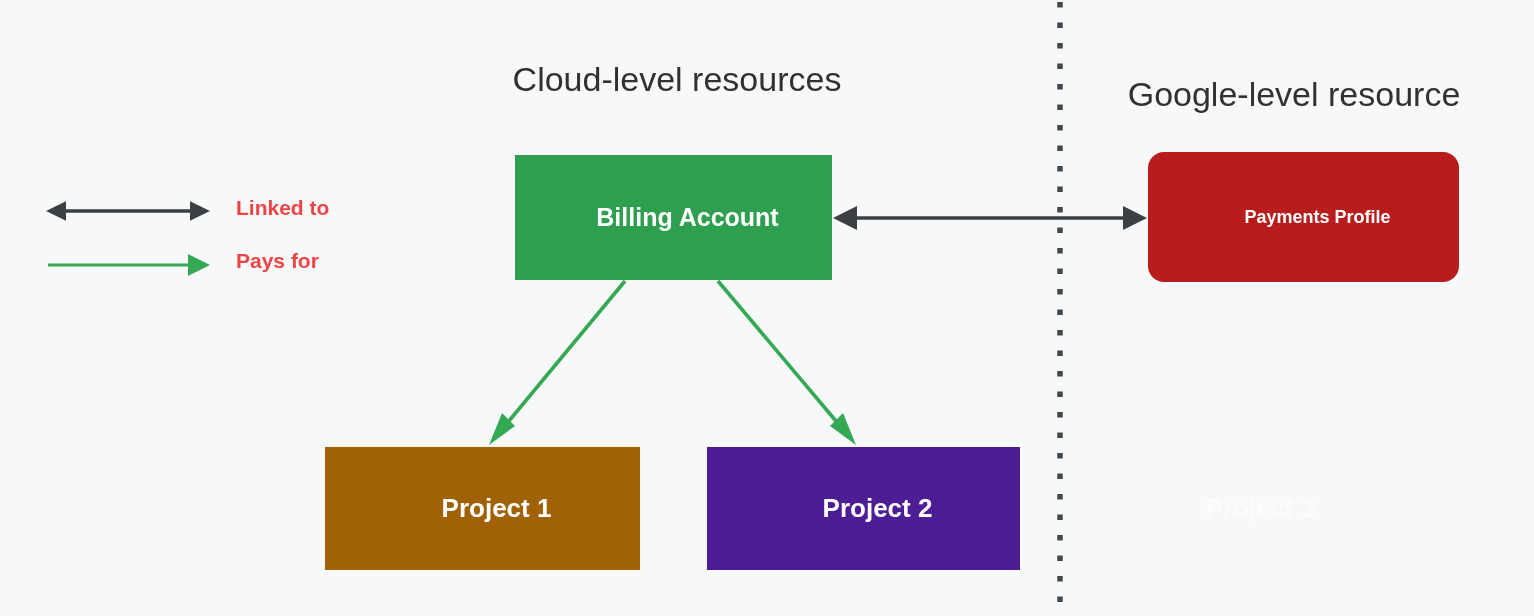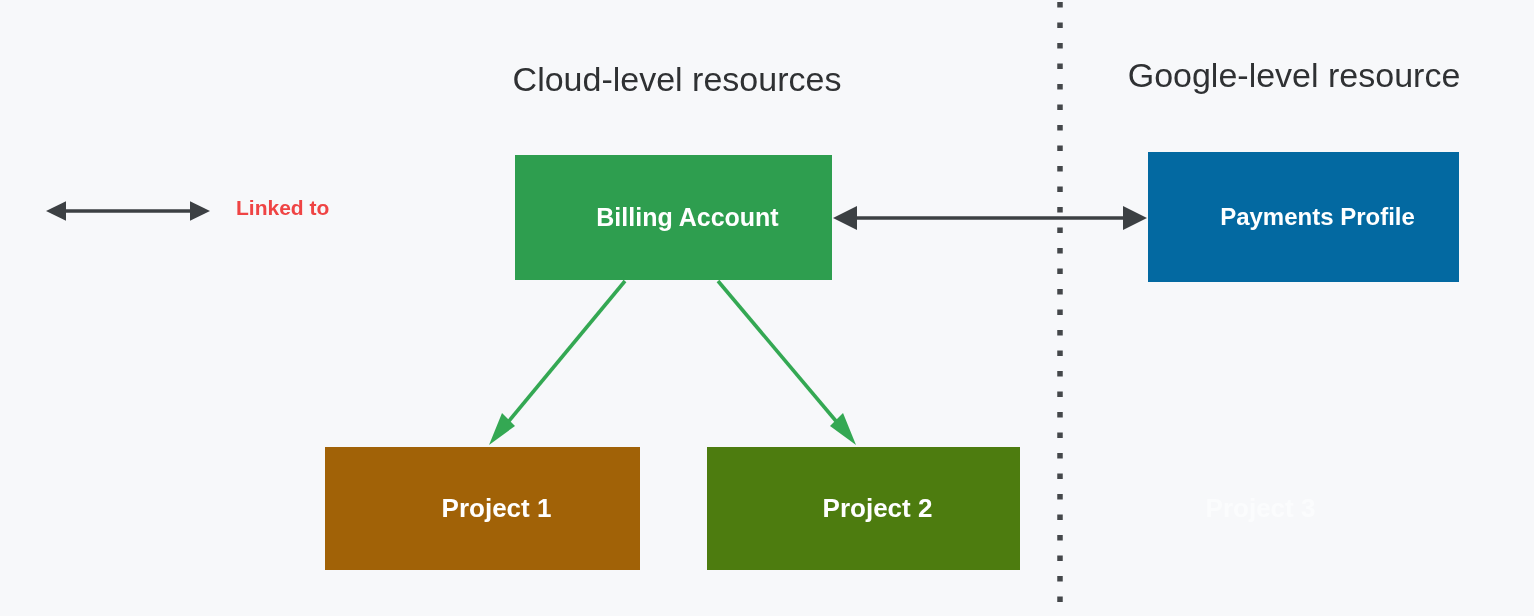--- a/index.html
+++ b/index.html
@@ -33,21 +33,21 @@
     text-align: center;
     letter-spacing: 0px;
   }
   #heading-cloud {
     left: 377px;
     top: 60px;
     width: 600px;
   }
   #heading-google {
     left: 1074px;
-    top: 56px;
+    top: 75px;
     width: 440px;
   }
 
   
   #divider {
     position: absolute;
     left: 1057px;
     top: 0px;
     width: 6px;
     height: 616px;
@@ -107,37 +107,38 @@
     width: 317px;
     height: 125px;
     background: #2e9e4f;
     font-size: 25px;
   }
   #node-payments-profile {
     left: 1148px;
     top: 152px;
     width: 311px;
     height: 130px;
-    background: #0369a1;
-    font-size: 24px;
+    background: #b91c1c;
+    font-size: 18px;
+    border-radius: 16px;
   }
   #node-project-1 {
     left: 325px;
     top: 447px;
     width: 315px;
     height: 123px;
     background: #a16207;
     font-size: 26px;
   }
   #node-project-2 {
     left: 707px;
     top: 447px;
     width: 313px;
     height: 123px;
-    background: #4d7c0f;
+    background: #4c1d95;
     font-size: 26px;
   }
   
   #node-project-3 {
     left: 1090px;
     top: 447px;
     width: 313px;
     height: 123px;
     background: transparent;
     color: #fbfcfd;
@@ -171,20 +172,27 @@
 
     <div class="legend-row" id="legend-row-linked">
       <svg class="legend-glyph" viewBox="0 0 175 40" xmlns="http://www.w3.org/2000/svg">
         <line x1="18" y1="21" x2="158" y2="21" stroke="#3c4043" stroke-width="3.4"></line>
         <polygon points="6,21 26,11.2 26,30.8" fill="#3c4043"></polygon>
         <polygon points="170,21 150,11.2 150,30.8" fill="#3c4043"></polygon>
       </svg>
       <span class="legend-label">Linked to</span>
     </div>
 
+    <div class="legend-row" id="legend-row-pays">
+      <svg class="legend-glyph" viewBox="0 0 175 40" xmlns="http://www.w3.org/2000/svg">
+        <line x1="8" y1="22" x2="154" y2="22" stroke="#34a853" stroke-width="3.0"></line>
+        <polygon points="170,22 148,11 148,33" fill="#34a853"></polygon>
+      </svg>
+      <span class="legend-label">Pays for</span>
+    </div>
 
   </div>
 
   <svg id="arrow-layer" viewBox="0 0 1534 616" xmlns="http://www.w3.org/2000/svg">
 
       Payments Profile  (Linked to) --&gt;
     <g>
       <line x1="852" y1="218" x2="1130" y2="218" stroke="#3c4043" stroke-width="3.6"></line>
       <polygon points="833,218 857,206 857,230" fill="#3c4043"></polygon>
       <polygon points="1147,218 1123,206 1123,230" fill="#3c4043"></polygon>

